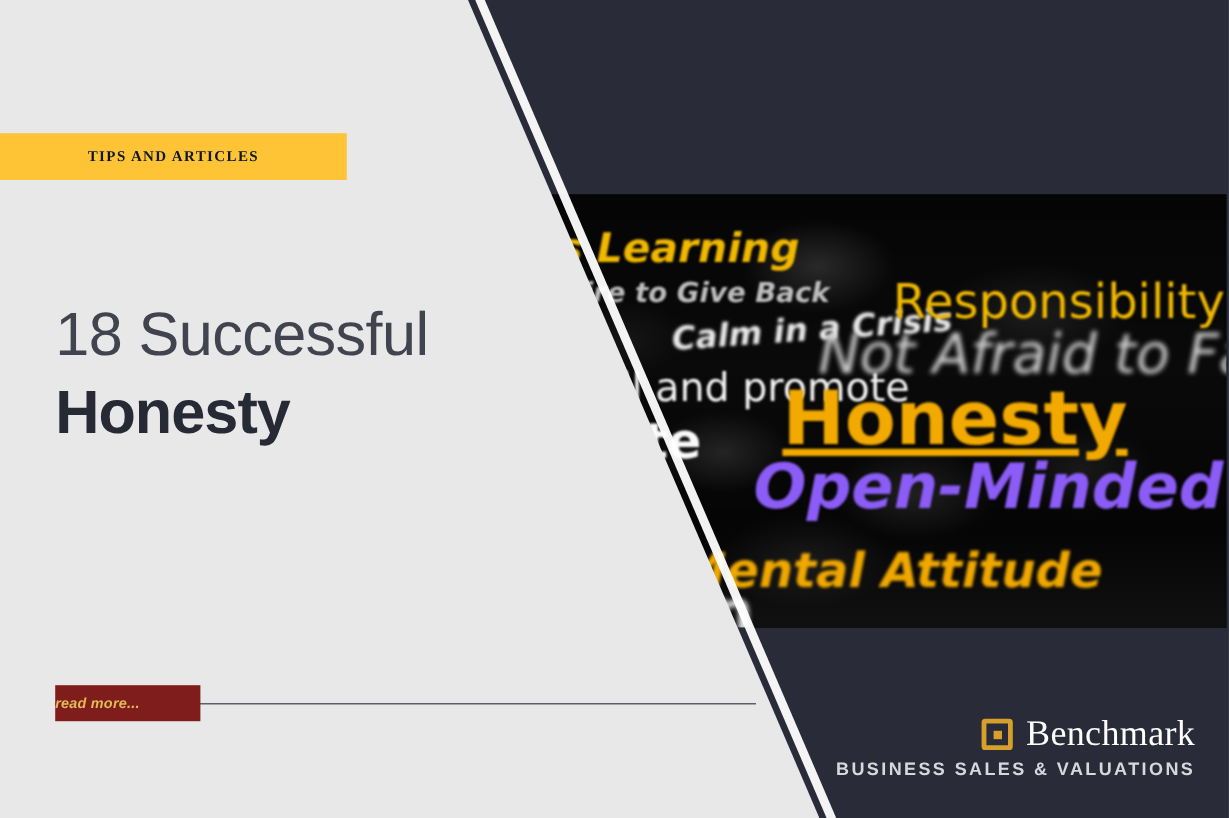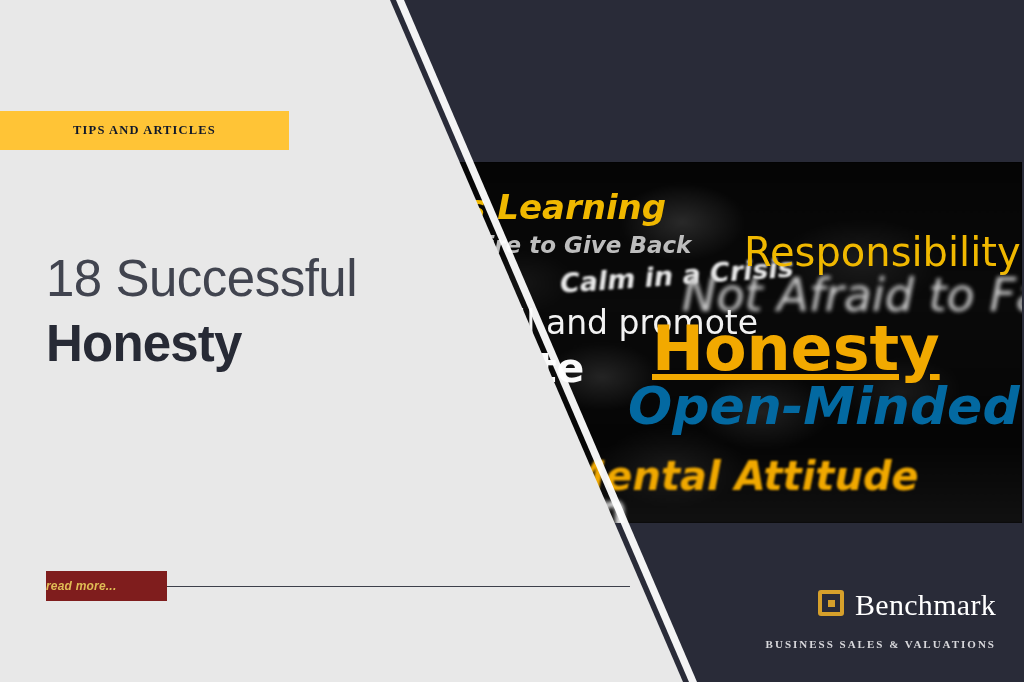--- a/index.html
+++ b/index.html
@@ -51,21 +51,21 @@
 
   .w-loves       { left:-12px;  top:28px;  font-size:34px; font-weight:700; font-style:italic; color:#f0b800; }
   .w-desire      { left:6px;    top:72px;  font-size:23px; font-weight:600; font-style:italic; color:#bdbdbd; }
   .w-calm        { left:128px;  top:108px; font-size:27px; font-weight:700; font-style:italic; color:#e9e9e9;
                    transform:rotate(-4deg); transform-origin:left center; }
   .w-respons     { left:312px;  top:54px;  font-size:40px; font-weight:400; color:#f0b800;margin-top:16px; }
   .w-notafraid   { left:250px;  top:110px; font-size:46px; font-weight:500; font-style:italic; color:#cfcfcf; }
   .w-tosell      { left:4px;    top:144px; font-size:33px; font-weight:400; color:#f2f2f2; }
   .w-onate       { left:20px;   top:186px; font-size:41px; font-weight:700; color:#fafafa; }
   .w-honesty     { left:220px;  top:156px; font-size:62px; font-weight:700; color:#f2a900;text-decoration:underline; }
-  .w-openminded  { left:196px;  top:218px; font-size:52px; font-weight:600; font-style:italic; color:#0369a1; }
+  .w-openminded  { left:196px;  top:218px; font-size:52px; font-weight:600; font-style:italic; color:#8b5cf6; }
   .w-pma         { left:-4px;   top:294px; font-size:40px; font-weight:700; font-style:italic; color:#f0a800; }
   .w-ination     { left:6px;    top:324px; font-size:48px; font-weight:700; color:#e4e4e4; }
 
   
   .light-panel {
     position:absolute;
     left:0; top:0; width:700px; height:682px;
     background:#e8e8e8;
     -webkit-clip-path: polygon(0 0, 390px 0, 683px 682px, 0 682px);
     clip-path: polygon(0 0, 390px 0, 683px 682px, 0 682px);
@@ -124,43 +124,43 @@
     color:#e0bc55; letter-spacing:.2px;
     font-family:"Liberation Sans", sans-serif;
   }
 
   
   .logo {
     position:absolute; right:28px; bottom:32px;
     display:flex; flex-direction:column; align-items:flex-end;
     z-index:7;
   }
-  .logo-row { display:flex; align-items:flex-start; gap:11px; }
+  .logo-row { display:flex; align-items:center; gap:11px; }
   .logo-mark {
     width:26px; height:26px;
     border:4px solid #d6a02b;
     border-radius:3px;
     display:flex; align-items:center; justify-content:center;
     position:relative;
   }
   .logo-mark::after {
     content:"";
     width:7px; height:7px;
     background:#d6a02b;
     display:block;
   }
   .logo-name {
     font-family:"Liberation Serif", serif;
     font-size:30px; font-weight:400; color:#ffffff;
     letter-spacing:.3px; line-height:1;
   }
   .logo-sub {
-    margin-top:18px;
-    font-family:Liberation Serif, serif;
-    font-size:11px; font-weight:600; letter-spacing:2.0px;
+    margin-top:6px;
+    font-family:Liberation Sans, sans-serif;
+    font-size:15px; font-weight:600; letter-spacing:2.0px;
     color:#d8d8dc;
   }
 </style>
 </head>
 <body>
 
 <div id="canvas">
 
   <div class="photo-wrap">
     <div class="photo-bg"></div>

